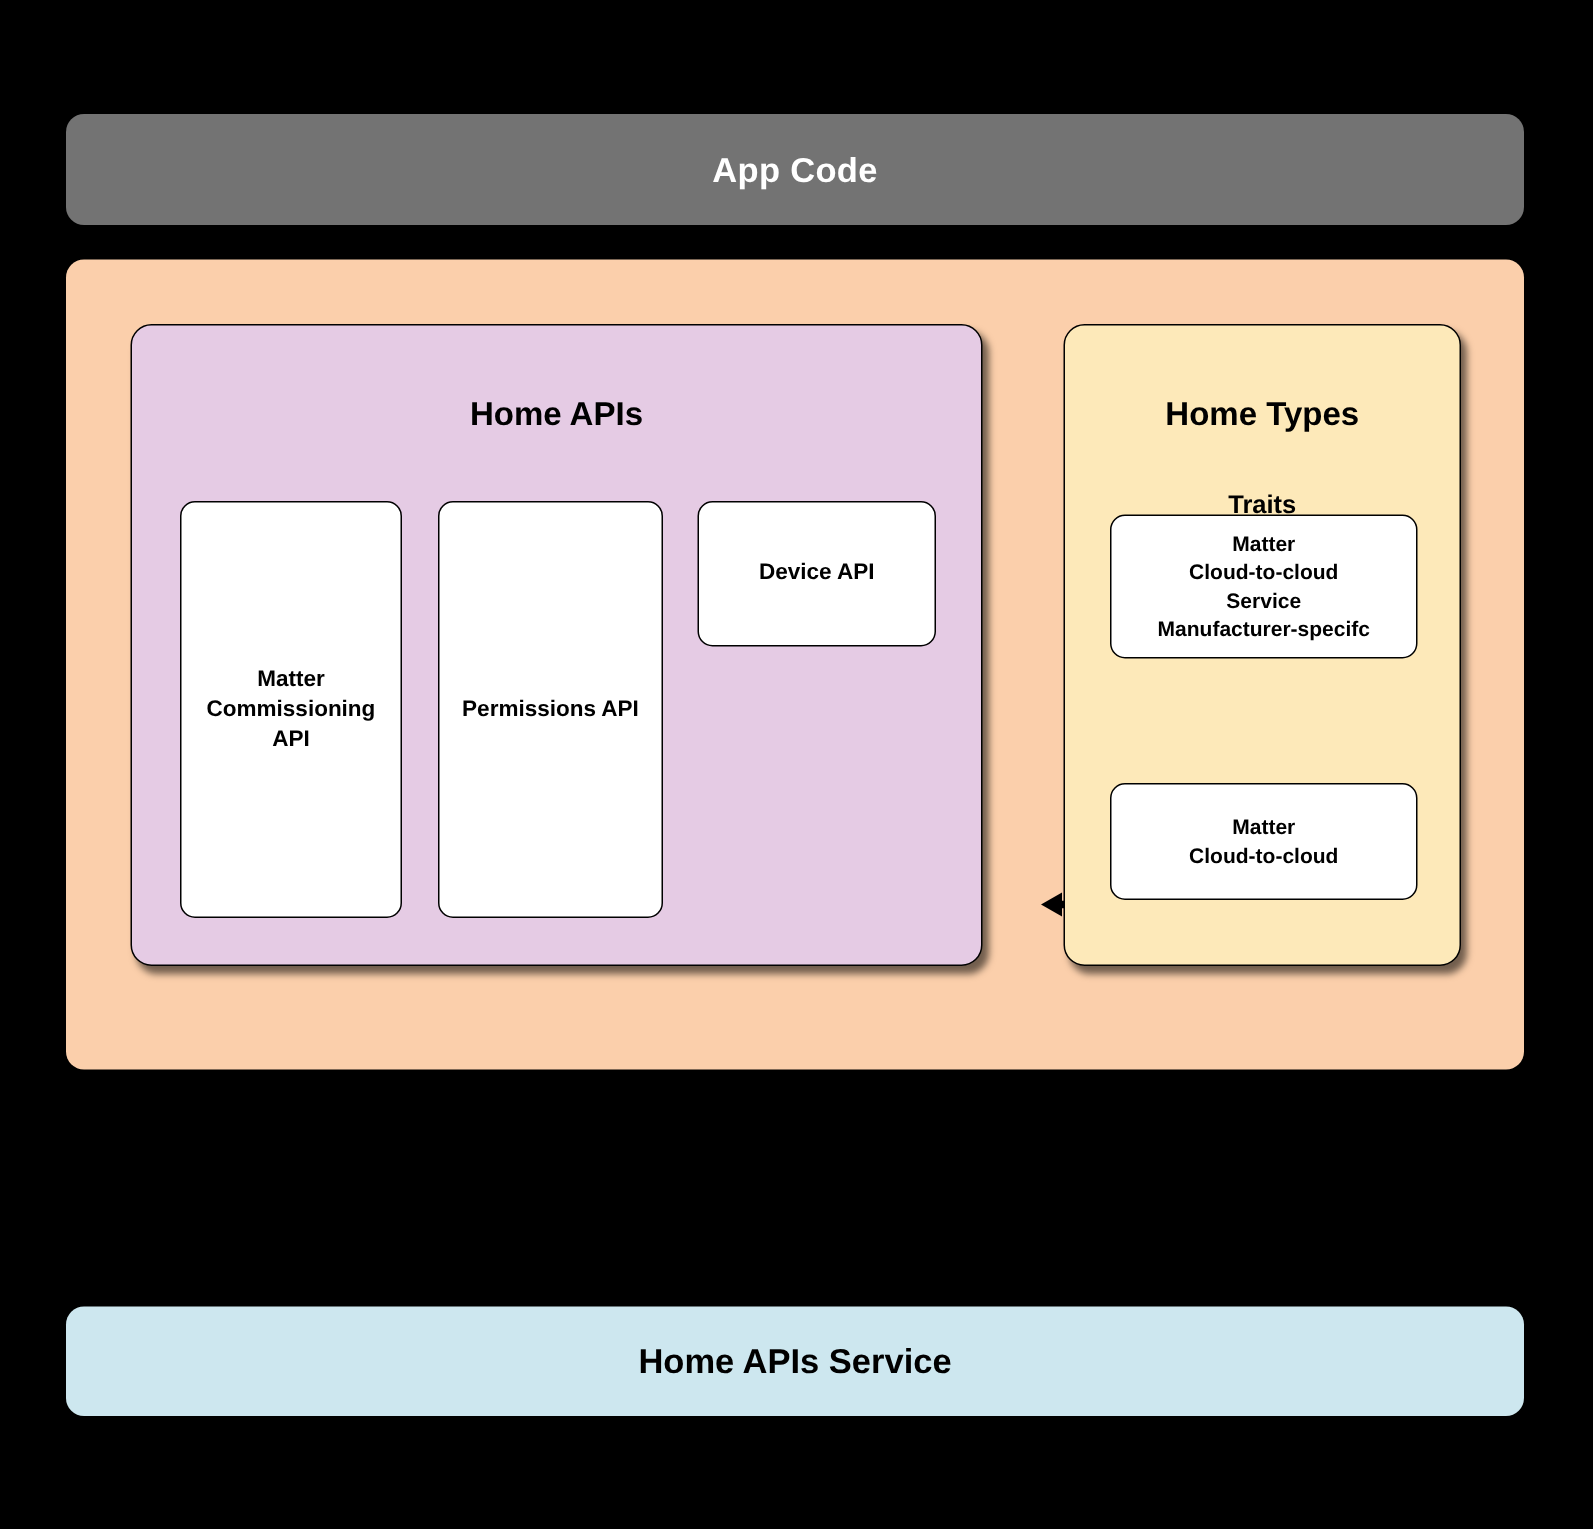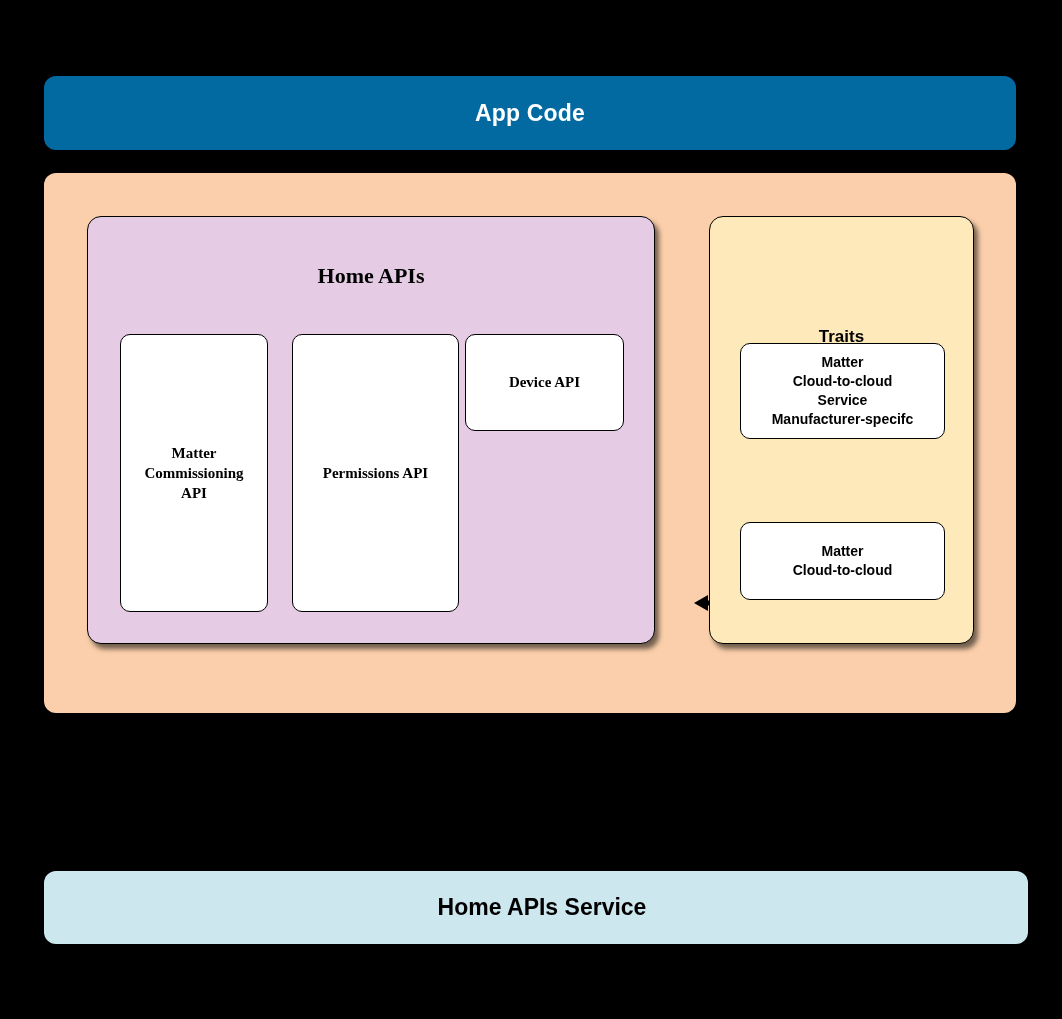--- a/index.html
+++ b/index.html
@@ -22,21 +22,21 @@
     height: 1019px;
   }
 
   
   .app-code-banner {
     position: absolute;
     left: 44px;
     top: 76px;
     width: 972px;
     height: 74px;
-    background: #0369a1;
+    background: #737373;
     border-radius: 12px;
     display: flex;
     align-items: center;
     justify-content: center;
   }
   .app-code-banner .banner-text {
     color: #ffffff;
     font-size: 23px;
     font-weight: bold;
     letter-spacing: 0.2px;
@@ -78,21 +78,20 @@
     color: #000000;
   }
 
   
   .home-apis-panel {
     left: 43px;
     top: 43px;
     width: 568px;
     height: 428px;
     background: #e5cbe4;
-    font-family: Liberation Serif, serif;
   }
   .home-apis-panel .panel-title {
     margin-top: 46px;
   }
 
   
   .home-types-panel {
     left: 665px;
     top: 43px;
     width: 265px;
@@ -124,21 +123,21 @@
   
   .card-matter-commissioning {
     left: 32px;
     top: 117px;
     width: 148px;
     height: 278px;
   }
   .card-permissions {
     left: 204px;
     top: 117px;
-    width: 167px;
+    width: 150px;
     height: 278px;
     border-radius: 10px;
   }
 
   
   .card-device {
     left: 377px;
     top: 117px;
     width: 159px;
     height: 97px;
@@ -202,21 +201,20 @@
     position: absolute;
     left: 44px;
     top: 871px;
     width: 972px;
     height: 73px;
     background: #cde7ef;
     border-radius: 12px;
     display: flex;
     align-items: center;
     justify-content: center;
-    padding-left: 12px;
   }
   .service-banner .banner-text {
     color: #000000;
     font-size: 23px;
     font-weight: bold;
   }
 </style>
 </head>
 <body>
 
@@ -250,20 +248,21 @@
 
     </div>
 
     <svg class="connector-arrow" viewBox="0 0 66 36">
       <line x1="10" y1="18" x2="56" y2="18" stroke="#000000" stroke-width="5"></line>
       <polygon points="0,18 14,10 14,26" fill="#000000"></polygon>
       <polygon points="66,18 52,10 52,26" fill="#000000"></polygon>
     </svg>
 
     <div class="panel home-types-panel">
+      <div class="panel-title">Home Types</div>
 
       <div class="section-label label-traits">Traits</div>
 
       <div class="card card-traits">
         <span>
           <span class="card-lines">Matter</span>
           <span class="card-lines">Cloud-to-cloud</span>
           <span class="card-lines">Service</span>
           <span class="card-lines">Manufacturer-specifc</span>
         </span>

